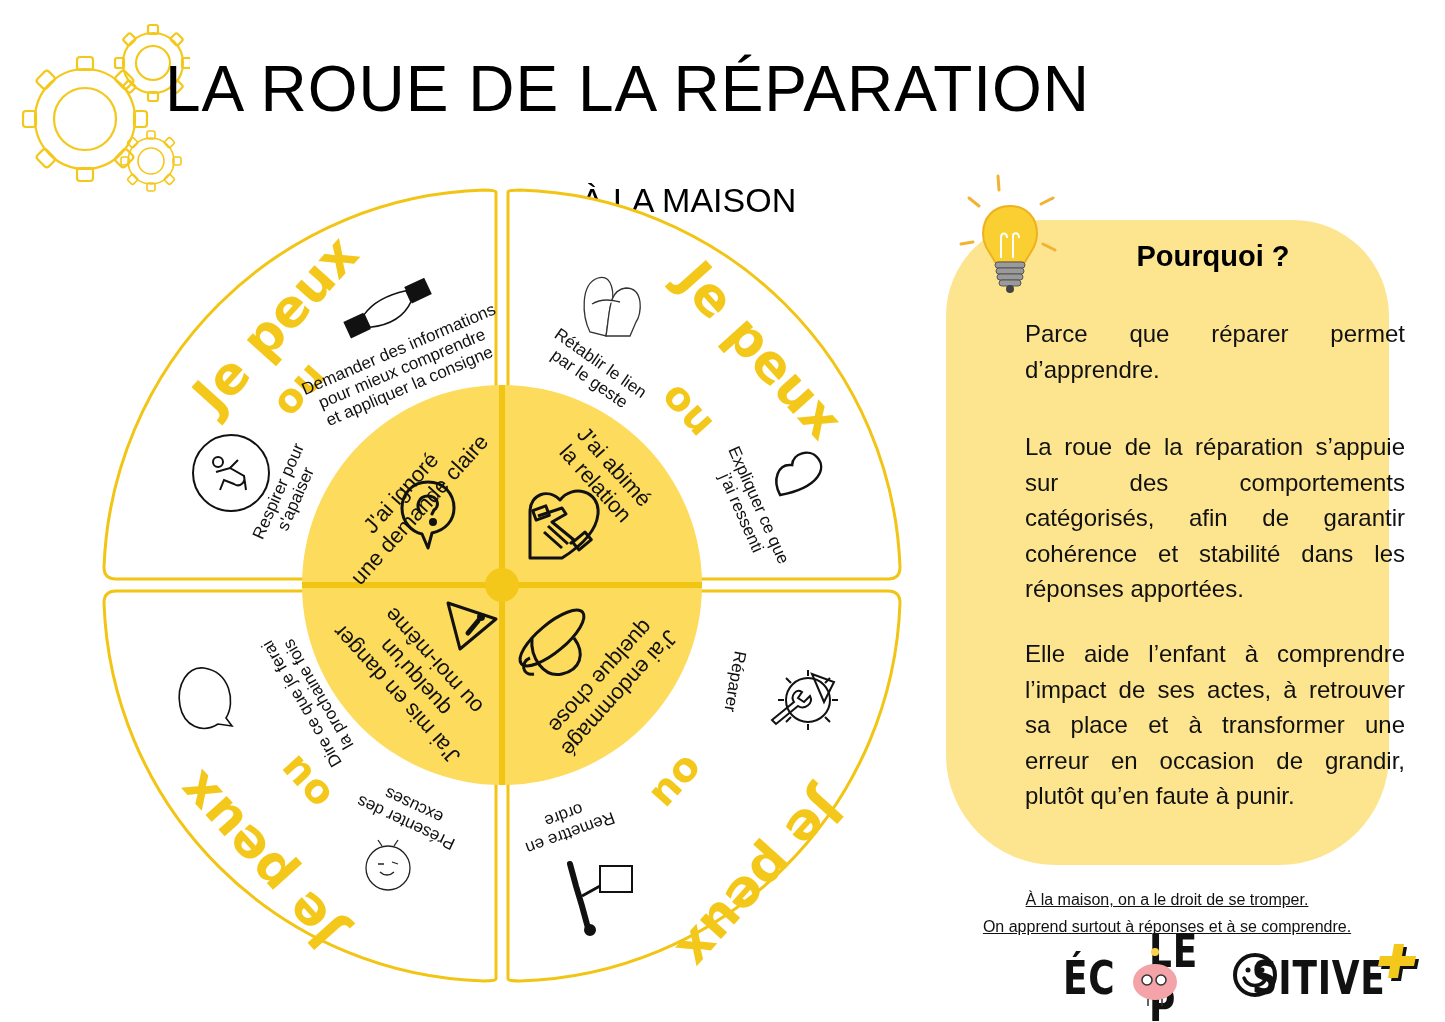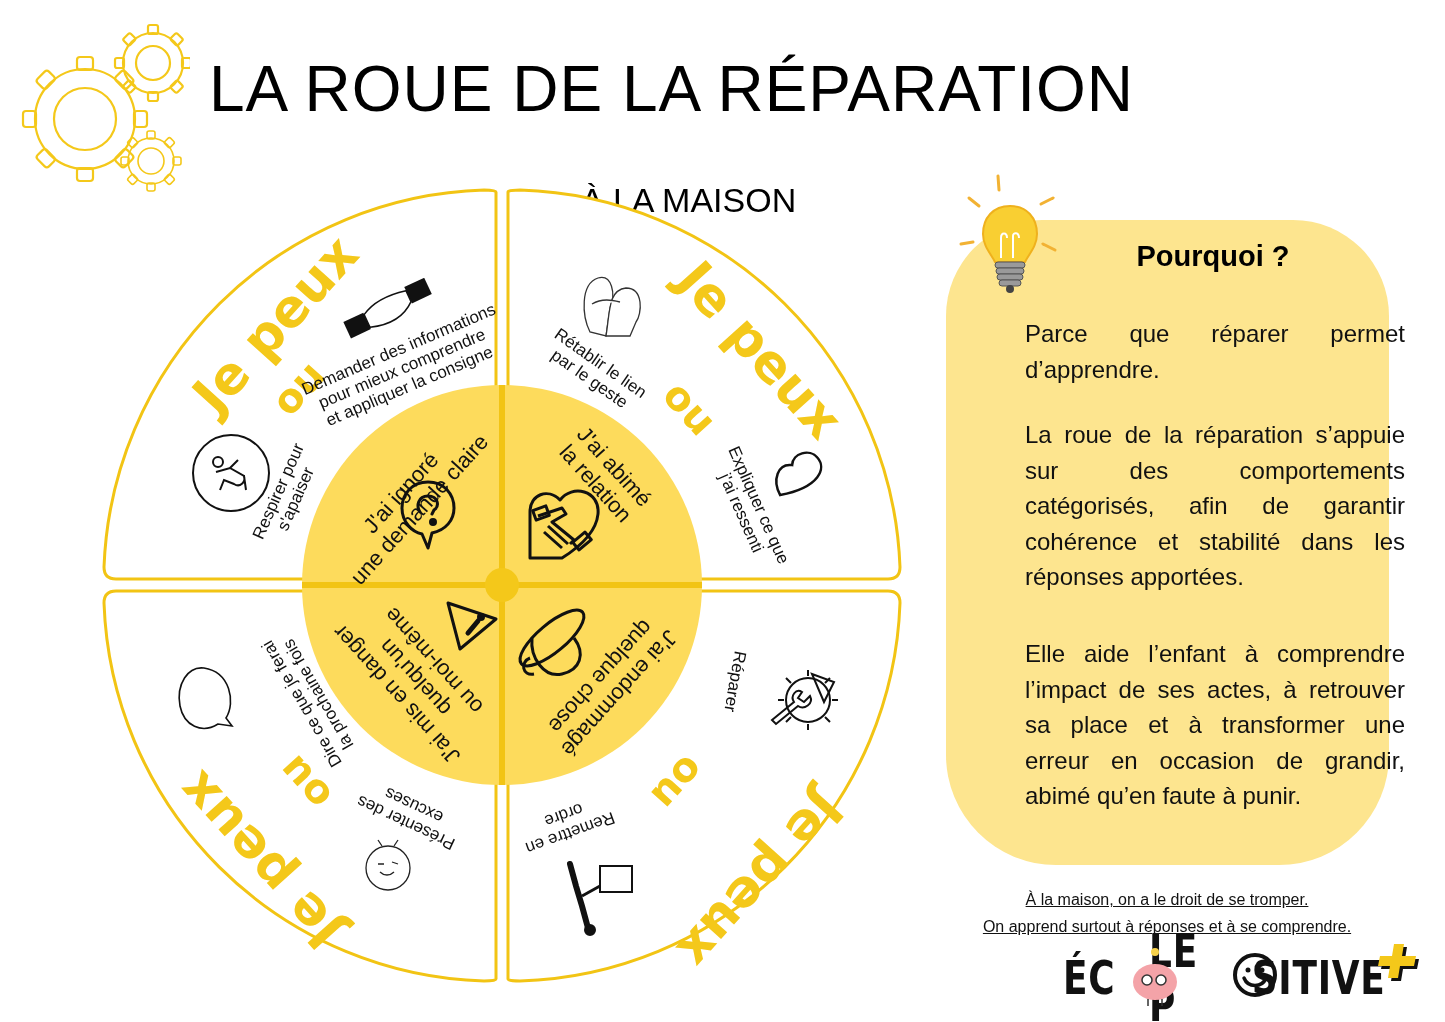--- a/index.html
+++ b/index.html
@@ -1,18 +1,18 @@
 <!DOCTYPE html>
 <html><head>
 <meta charset="utf-8">
 <style>
   html,body{margin:0;padding:0;background:#ffffff;}
   body{width:1445px;height:1022px;position:relative;overflow:hidden;font-family:"Liberation Sans",sans-serif;color:#111;}
   .abs{position:absolute;}
-  .title{left:0;width:1255px;top:52px;text-align:center;font-size:64px;letter-spacing:1px;color:#000;padding-left:44px;}
+  .title{left:0;width:1255px;top:52px;text-align:center;font-size:64px;letter-spacing:1px;color:#000;}
   .subtitle{left:0;width:1377px;top:140px;text-align:center;font-size:34px;color:#000;margin-top:41px;}
   .gears{left:10px;top:12px;}
   .wheel{left:100px;top:186px;}
   .rt{position:absolute;white-space:nowrap;transform-origin:center center;text-align:center;}
   .jp{font-family:"DejaVu Sans",sans-serif;font-weight:bold;color:#f4c81a;font-size:52px;}
   .ou{font-family:"DejaVu Sans",sans-serif;font-weight:bold;color:#f4c81a;font-size:40px;}
   .opt{font-size:17px;line-height:19px;color:#111;}
   .cat{font-size:22px;line-height:25px;color:#111;}
   .panel{left:946px;top:220px;width:443px;height:645px;background:#fde58f;border-radius:96px 96px 110px 110px;}
   .panel-title{left:978px;width:470px;top:240px;text-align:center;font-weight:bold;font-size:29px;color:#000;}
@@ -246,22 +246,22 @@
   <g fill="#9a9a9a" stroke="#555" stroke-width="1">
     <rect x="40" y="90" width="30" height="6" rx="3"></rect>
     <rect x="41" y="96" width="28" height="6" rx="3"></rect>
     <rect x="42" y="102" width="26" height="6" rx="3"></rect>
     <rect x="44" y="108" width="22" height="6" rx="3"></rect>
   </g>
   <circle cx="55" cy="117" r="4" fill="#444"></circle>
 </svg>
 <div class="abs panel-title">Pourquoi ?</div>
 <div class="abs para" style="top:316px">Parce que réparer permet d’apprendre.</div>
-<div class="abs para" style="top:417px">La roue de la réparation s’appuie sur des comportements catégorisés, afin de garantir cohérence et stabilité dans les réponses apportées.</div>
-<div class="abs para" style="top:636px">Elle aide l’enfant à comprendre l’impact de ses actes, à retrouver sa place et à transformer une erreur en occasion de grandir, abimé qu’en faute à punir.</div>
+<div class="abs para" style="top:429px">La roue de la réparation s’appuie sur des comportements catégorisés, afin de garantir cohérence et stabilité dans les réponses apportées.</div>
+<div class="abs para" style="top:636px">Elle aide l’enfant à comprendre l’impact de ses actes, à retrouver sa place et à transformer une erreur en occasion de grandir, plutôt qu’en faute à punir.</div>
 
 <div class="abs footer" style="top:891px">À la maison, on a le droit de se tromper.</div>
 <div class="abs footer" style="top:918px">On apprend surtout à réponses et à se comprendre.</div>
 
 <div class="abs logo">
   <span>ÉC</span>
     <span class="sp"></span>
     <span>LE P</span>
     <span class="sp"></span>
     <span>SITIVE</span>

